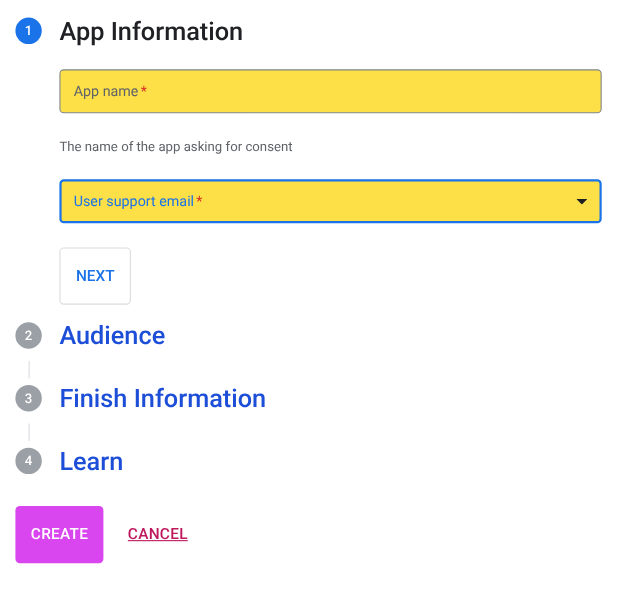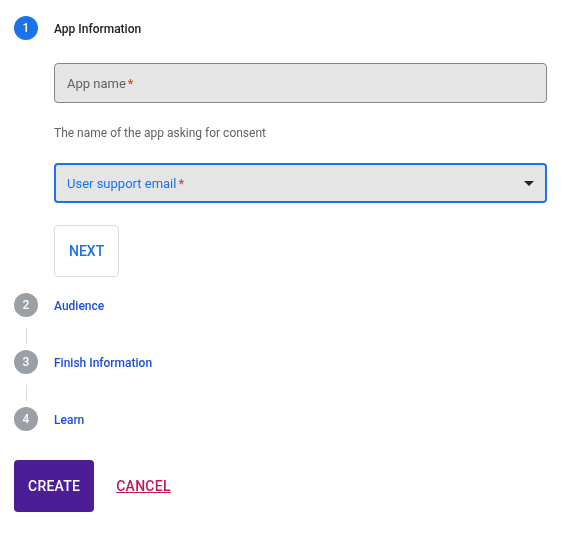--- a/index.html
+++ b/index.html
@@ -39,40 +39,40 @@
     width: 1px;
     background: #dadce0;
     flex-grow: 1;
     margin: 6px 0;
   }
   .step-right {
     flex: 1;
     padding-bottom: 4px;
   }
   .step-title {
-    font-size: 12px;
+    font-size: 23px;
     font-weight: 500;
     line-height: 24px;
     color: #202124;
     padding-top: 1px;
     margin-bottom: 0;
   }
   .step-title.inactive { color: #1d4ed8; }
   .step-content { padding-top: 22px; padding-bottom: 12px; }
   .field-group { margin-bottom: 22px; }
   .field {
     border: 1px solid #80868b;
     border-radius: 4px;
     height: 40px;
     display: flex;
     align-items: center;
     padding: 0 12px;
     position: relative;
     font-size: 13px;
-    background: #e5e5e5;
+    background: #fde047;
   }
   .field .label {
     color: #5f6368;
   }
   .field.active {
     border: 2px solid #1a73e8;
     height: 40px;
     padding: 0 11px;
     text-align: center;
   }
@@ -108,21 +108,21 @@
     border-radius: 4px;
     cursor: pointer;
     user-select: none;
   }
   .btn-outline {
     border: 1px solid #dadce0;
     color: #1a73e8;
     background: #fff;
   }
   .btn-filled {
-    background: #4c1d95;
+    background: #d946ef;
     color: #fff;
     border: none;
     letter-spacing: 0.25px;
   }
   .btn-text {
     background: none;
     border: none;
     color: #be185d;
     letter-spacing: 0.25px;
     text-decoration: underline;

